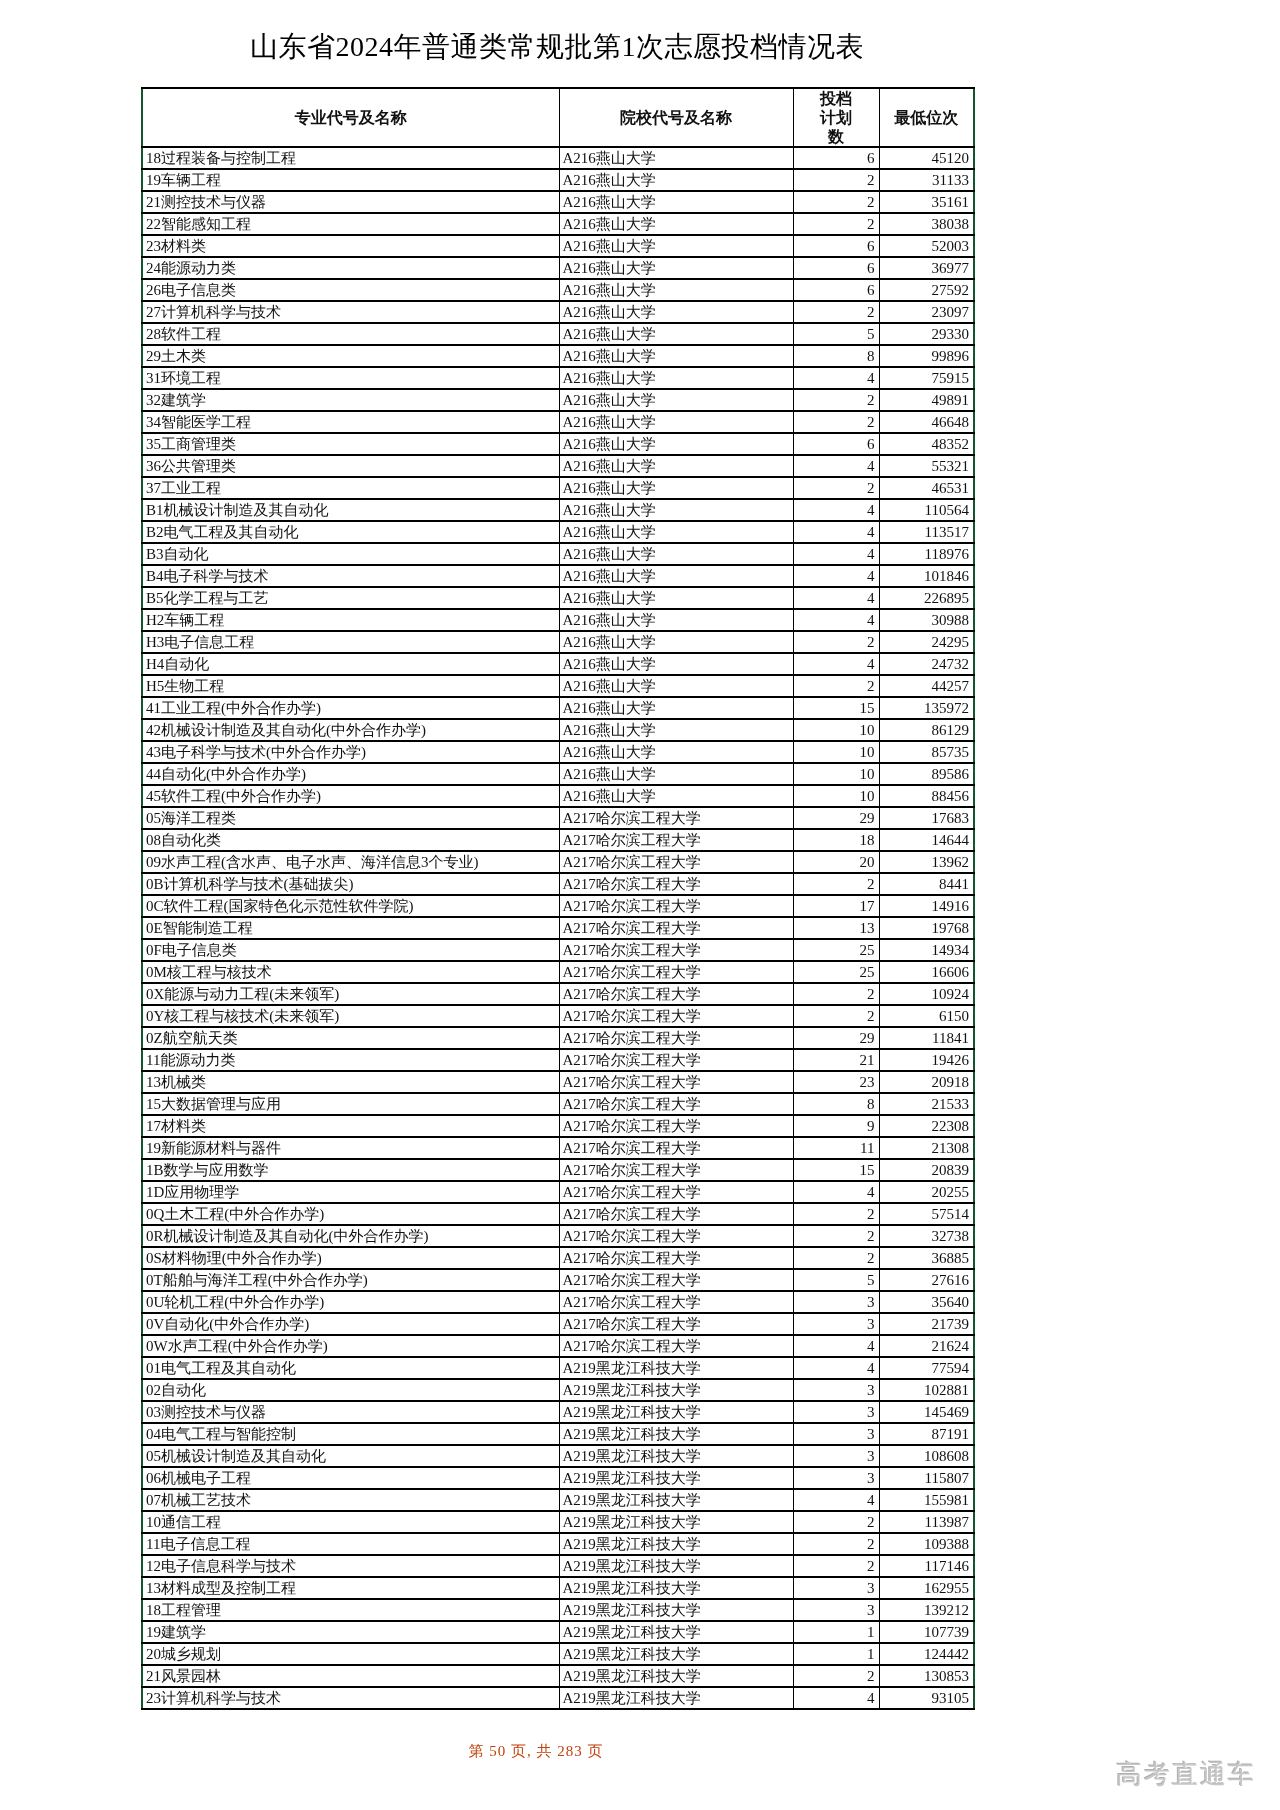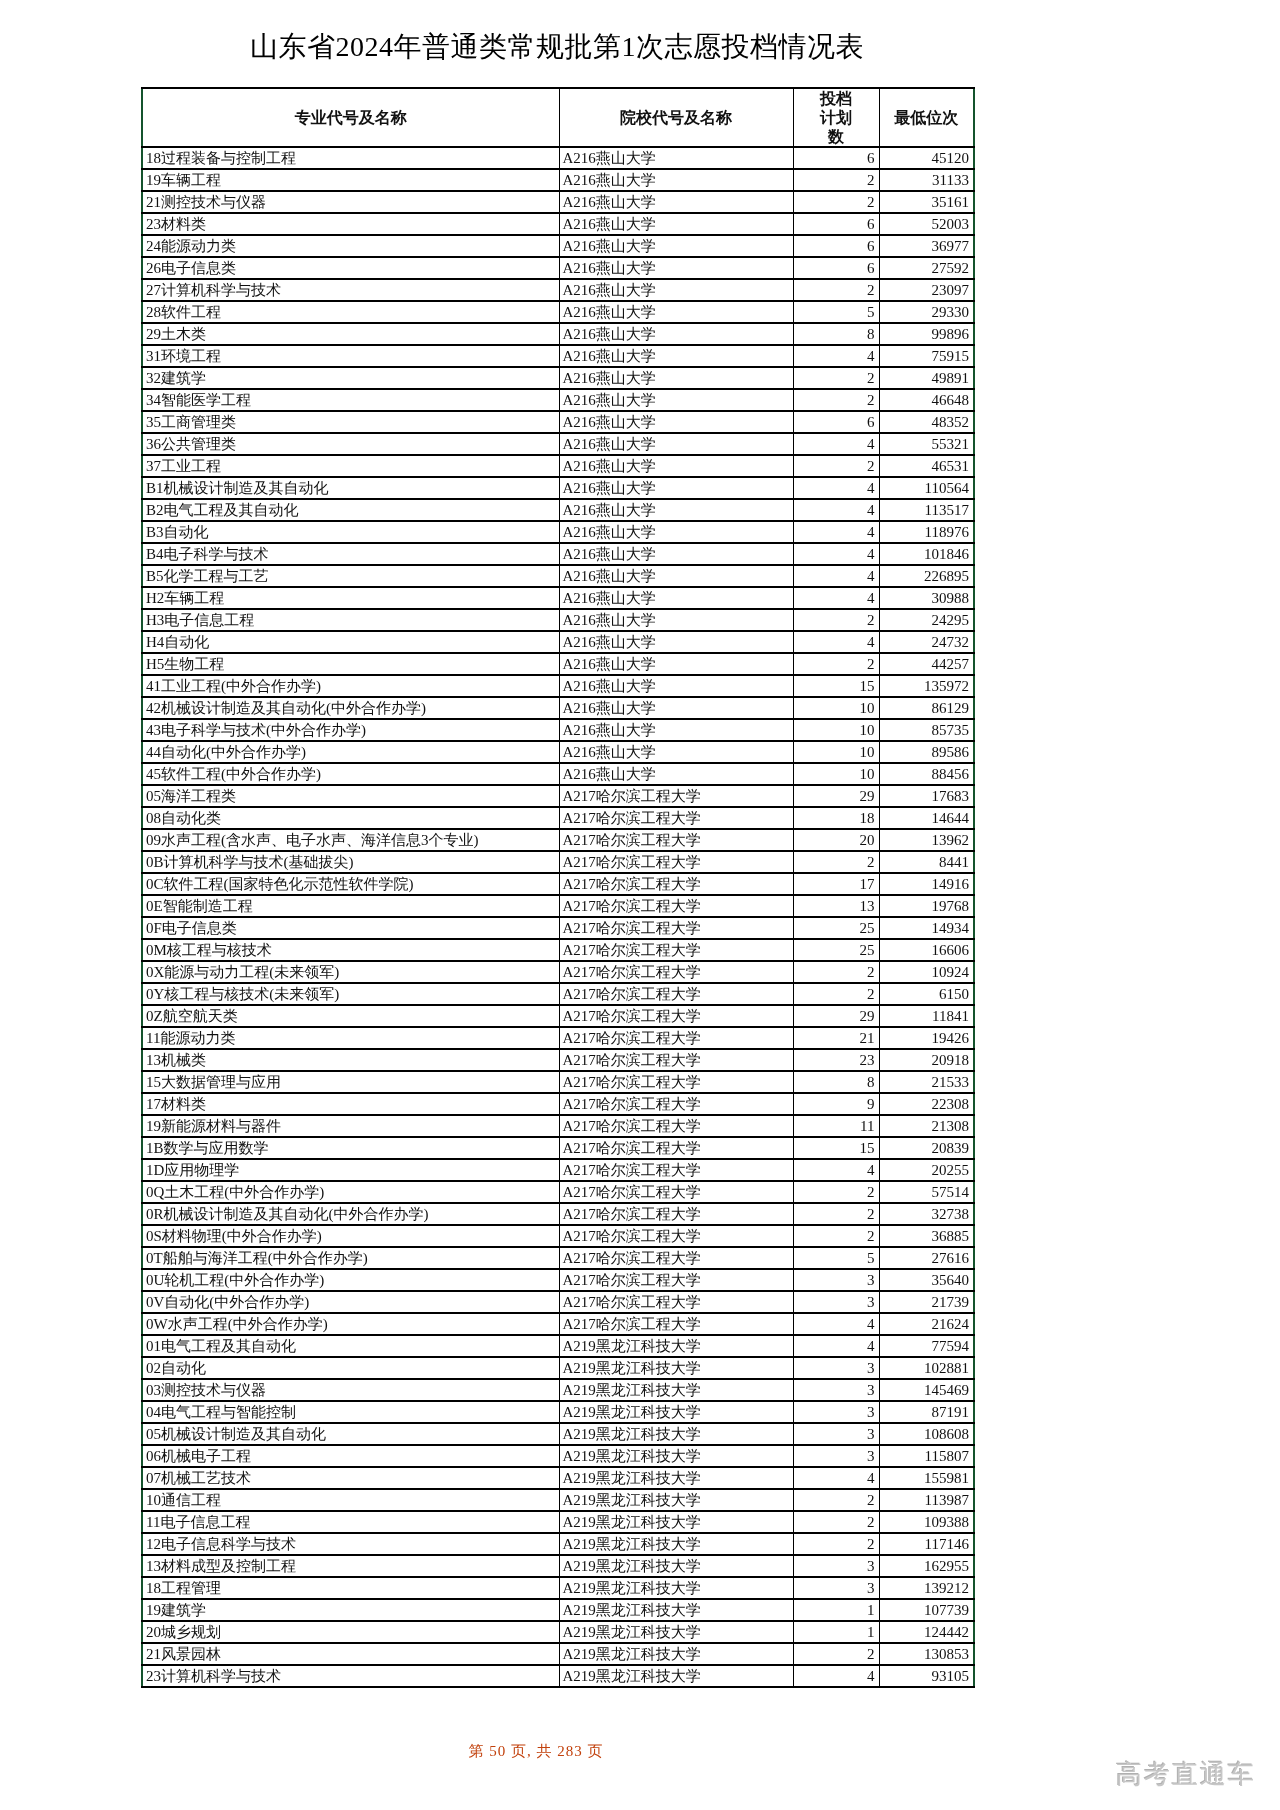--- a/index.html
+++ b/index.html
@@ -113,20 +113,26 @@
             <td class="c2">2</td>
             <td class="c3">31133</td>
           </tr>
           <tr>
             <td class="c0">21测控技术与仪器</td>
             <td class="c1">A216燕山大学</td>
             <td class="c2">2</td>
             <td class="c3">35161</td>
           </tr>
           <tr>
+            <td class="c0">22智能感知工程</td>
+            <td class="c1">A216燕山大学</td>
+            <td class="c2">2</td>
+            <td class="c3">38038</td>
+          </tr>
+          <tr>
             <td class="c0">23材料类</td>
             <td class="c1">A216燕山大学</td>
             <td class="c2">6</td>
             <td class="c3">52003</td>
           </tr>
           <tr>
             <td class="c0">24能源动力类</td>
             <td class="c1">A216燕山大学</td>
             <td class="c2">6</td>
             <td class="c3">36977</td>

